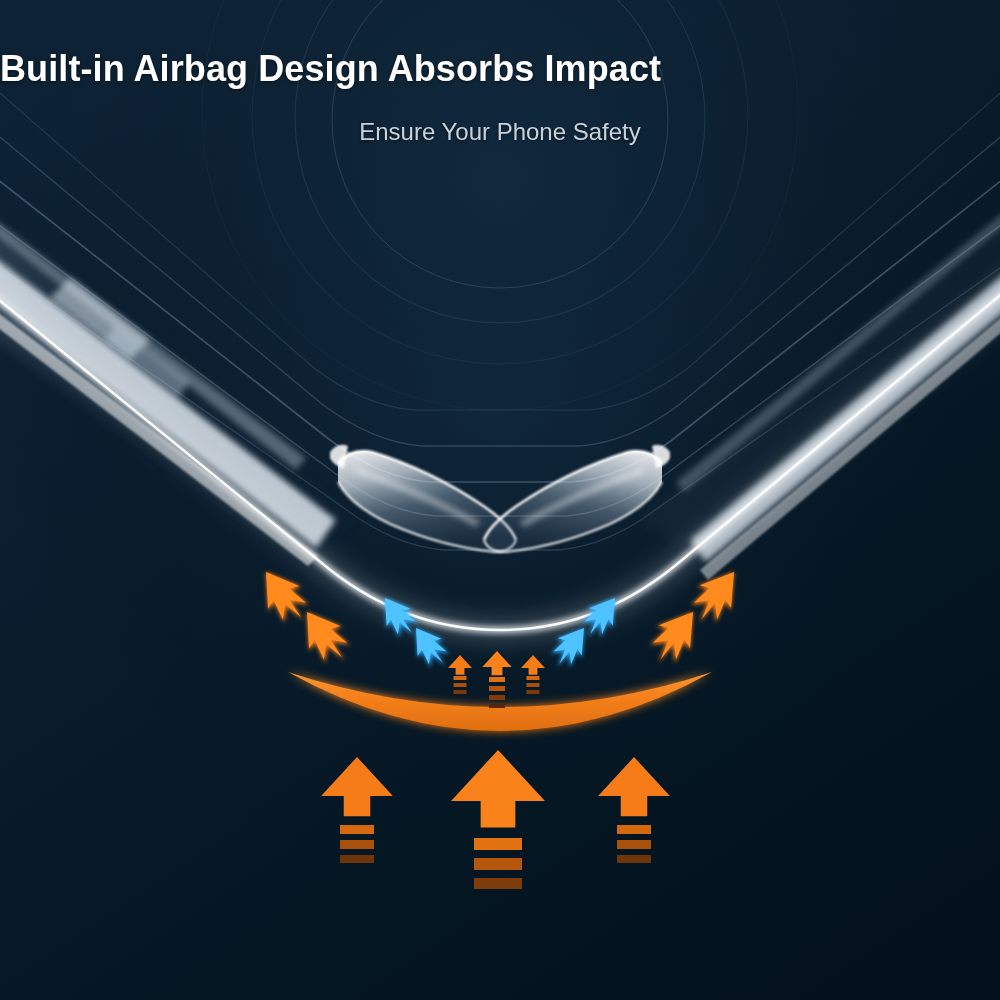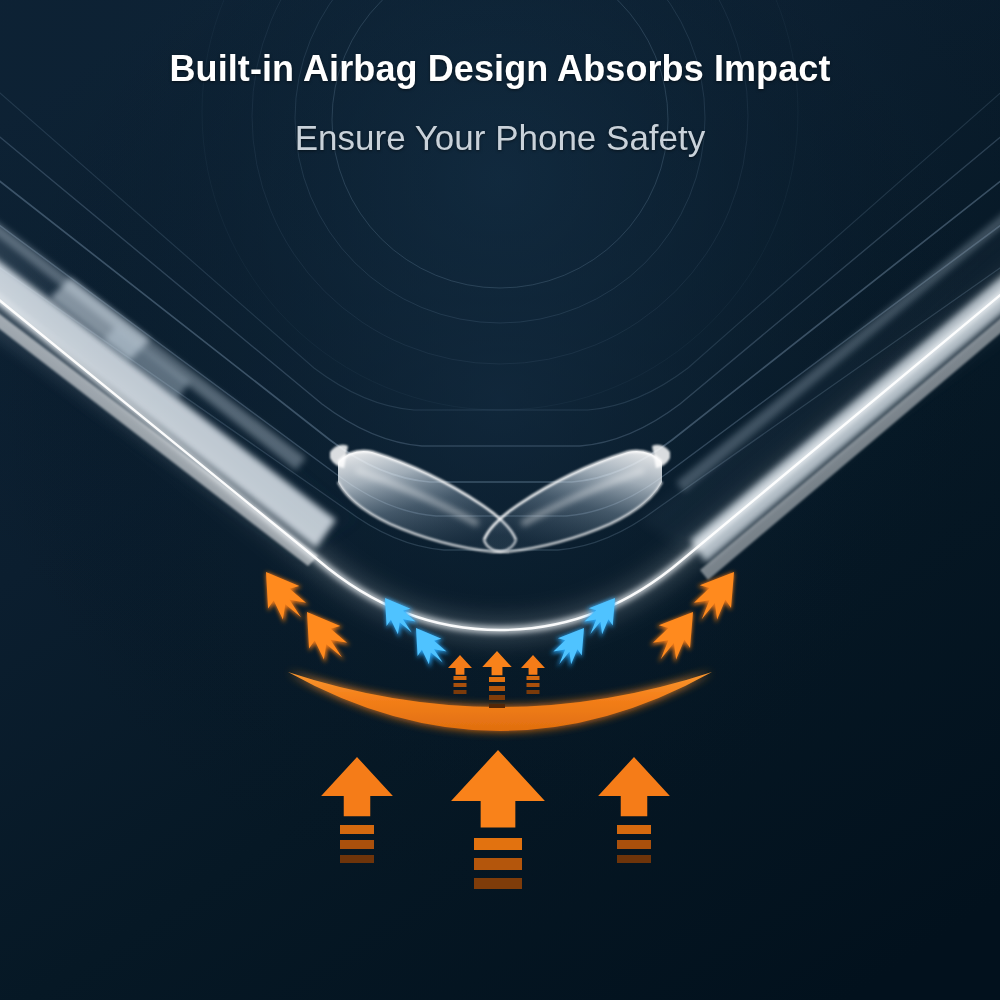--- a/index.html
+++ b/index.html
@@ -22,33 +22,33 @@
     display:block;
   }
   #text-layer {
     position:absolute; left:0; top:0;
     width:1000px; height:1000px;
     pointer-events:none;
   }
   #headline {
     position:absolute;
     left:0; top:48px; width:1000px;
-    text-align:center;
+    text-align:left;
     font-size:36px;
     font-weight:bold;
     letter-spacing:0.1px;
     color:#ffffff;
     text-shadow:0 1px 3px rgba(0,0,0,0.55);
     white-space:nowrap;
   }
   #subhead {
     position:absolute;
     left:0; top:118px; width:1000px;
     text-align:center;
-    font-size:35px;
+    font-size:24px;
     font-weight:400;
     color:#c9d2da;
     text-shadow:0 1px 3px rgba(0,0,0,0.5);
     white-space:nowrap;
   }
 </style>
 </head>
 <body>
 
 <div id="stage">

